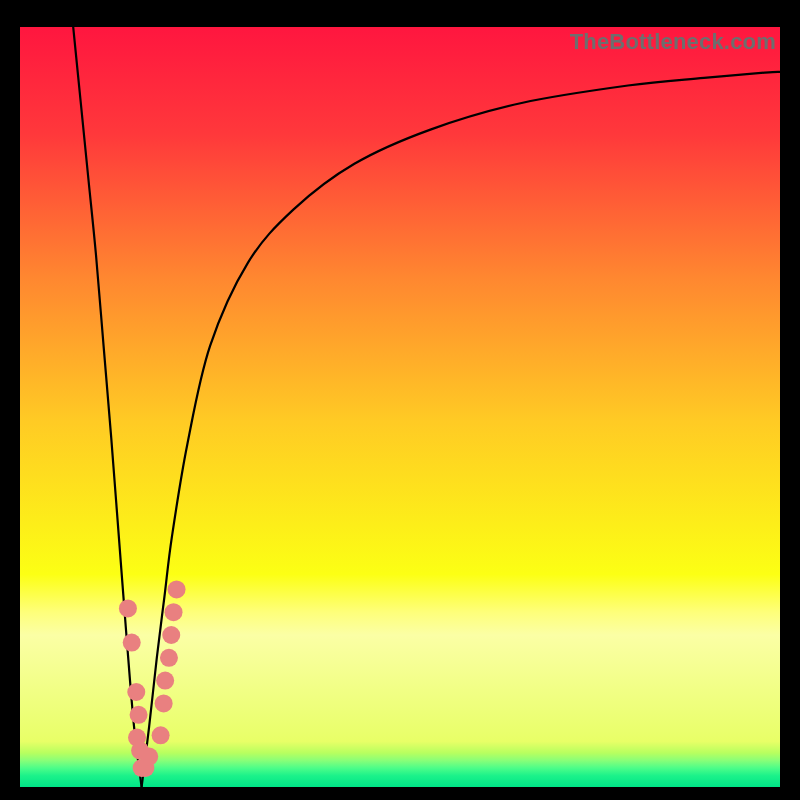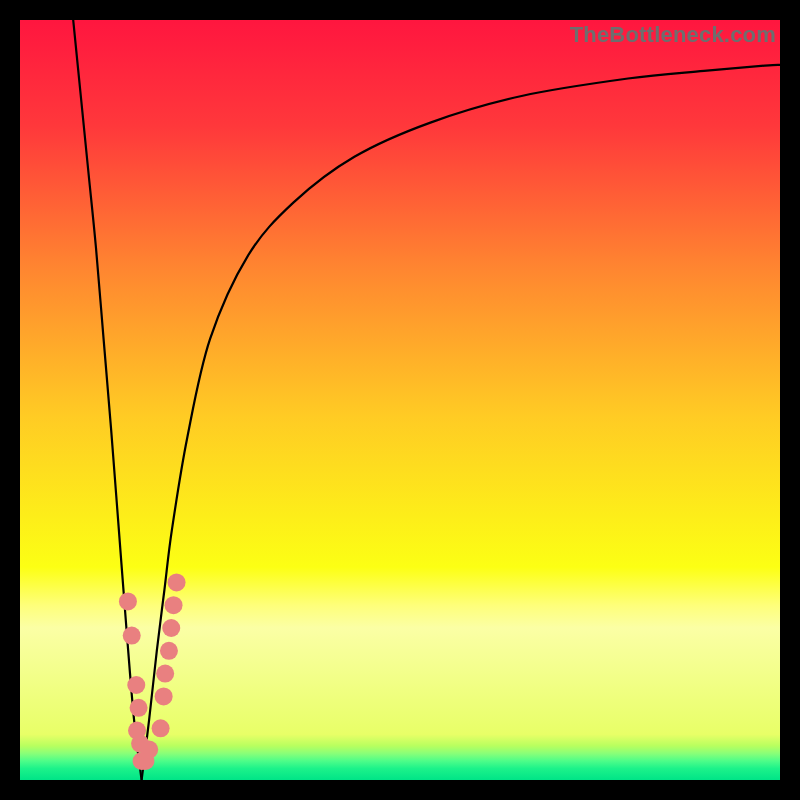--- a/index.html
+++ b/index.html
@@ -6,21 +6,21 @@
     margin: 0;
     padding: 0;
     width: 800px;
     height: 800px;
     background: #000;
     overflow: hidden;
   }
   .frame {
     position: absolute;
     left: 20px;
-    top: 20px;
+    top: 27px;
     width: 760px;
     height: 760px;
     background: #86efac;
   }
   .plot {
     position: absolute;
     left: 0;
     top: 0;
     width: 760px;
     height: 760px;

